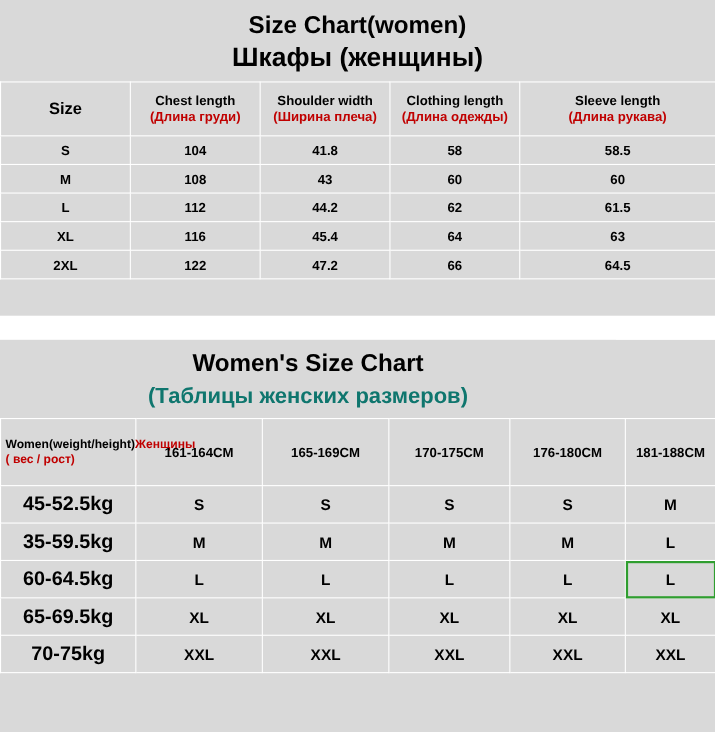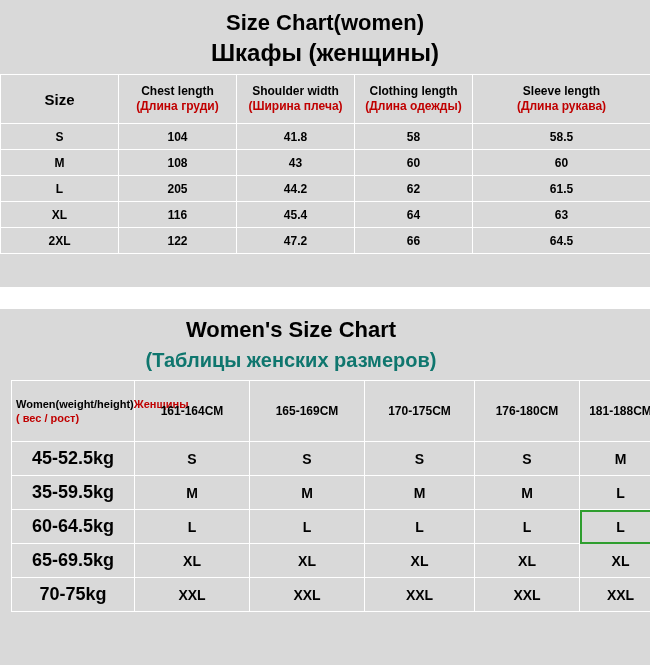--- a/index.html
+++ b/index.html
@@ -74,21 +74,21 @@
   }
   .spacer-white {
     position: absolute;
     left: 0;
     width: 650px;
     background: #ffffff;
   }
   
   .block2 {
     position: absolute;
-    left: 11px;
+    left: 0;
     top: 309px;
     width: 560px;
     border-radius: 27px;
   }
   .title2-area {
     background: #d9d9d9;
     text-align: center;
     padding-top: 6px;
   }
   .title-3 {
@@ -198,21 +198,21 @@
       </tr>
       <tr class="c1-body">
         <td>M</td>
         <td>108</td>
         <td>43</td>
         <td>60</td>
         <td>60</td>
       </tr>
       <tr class="c1-body">
         <td>L</td>
-        <td>205</td>
+        <td>112</td>
         <td>44.2</td>
         <td>62</td>
         <td>61.5</td>
       </tr>
       <tr class="c1-body">
         <td>XL</td>
         <td>116</td>
         <td>45.4</td>
         <td>64</td>
         <td>63</td>

